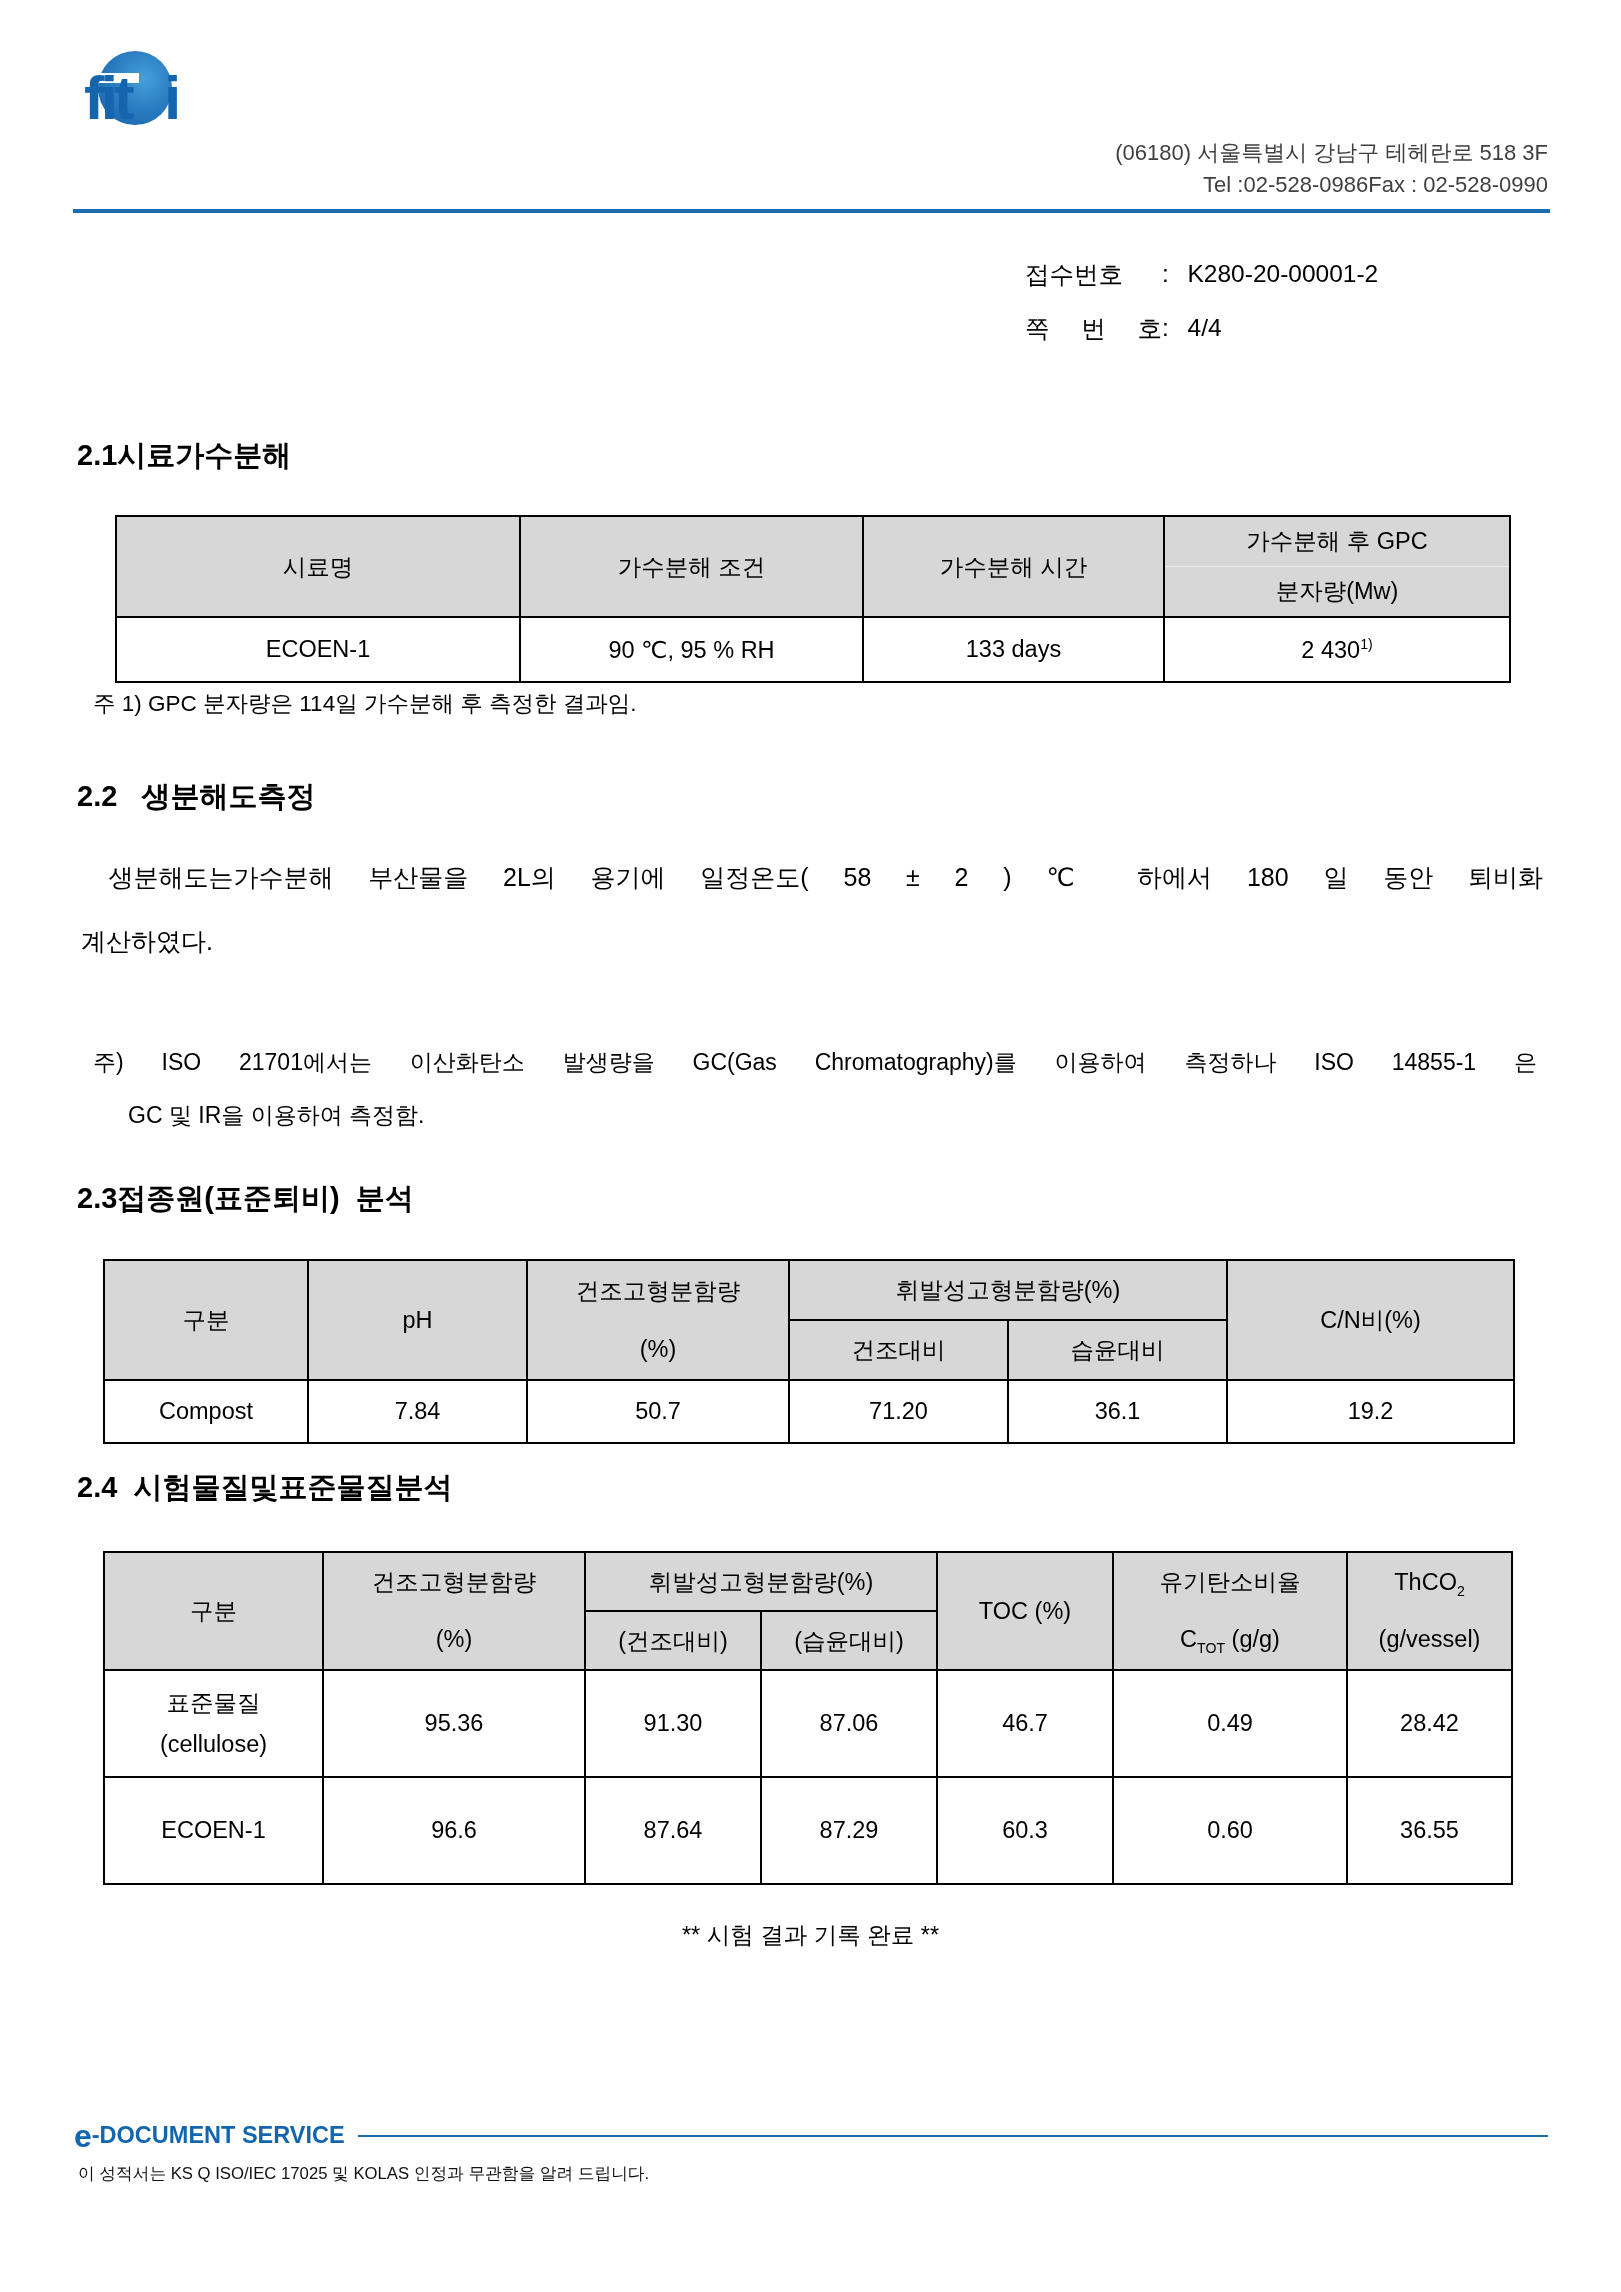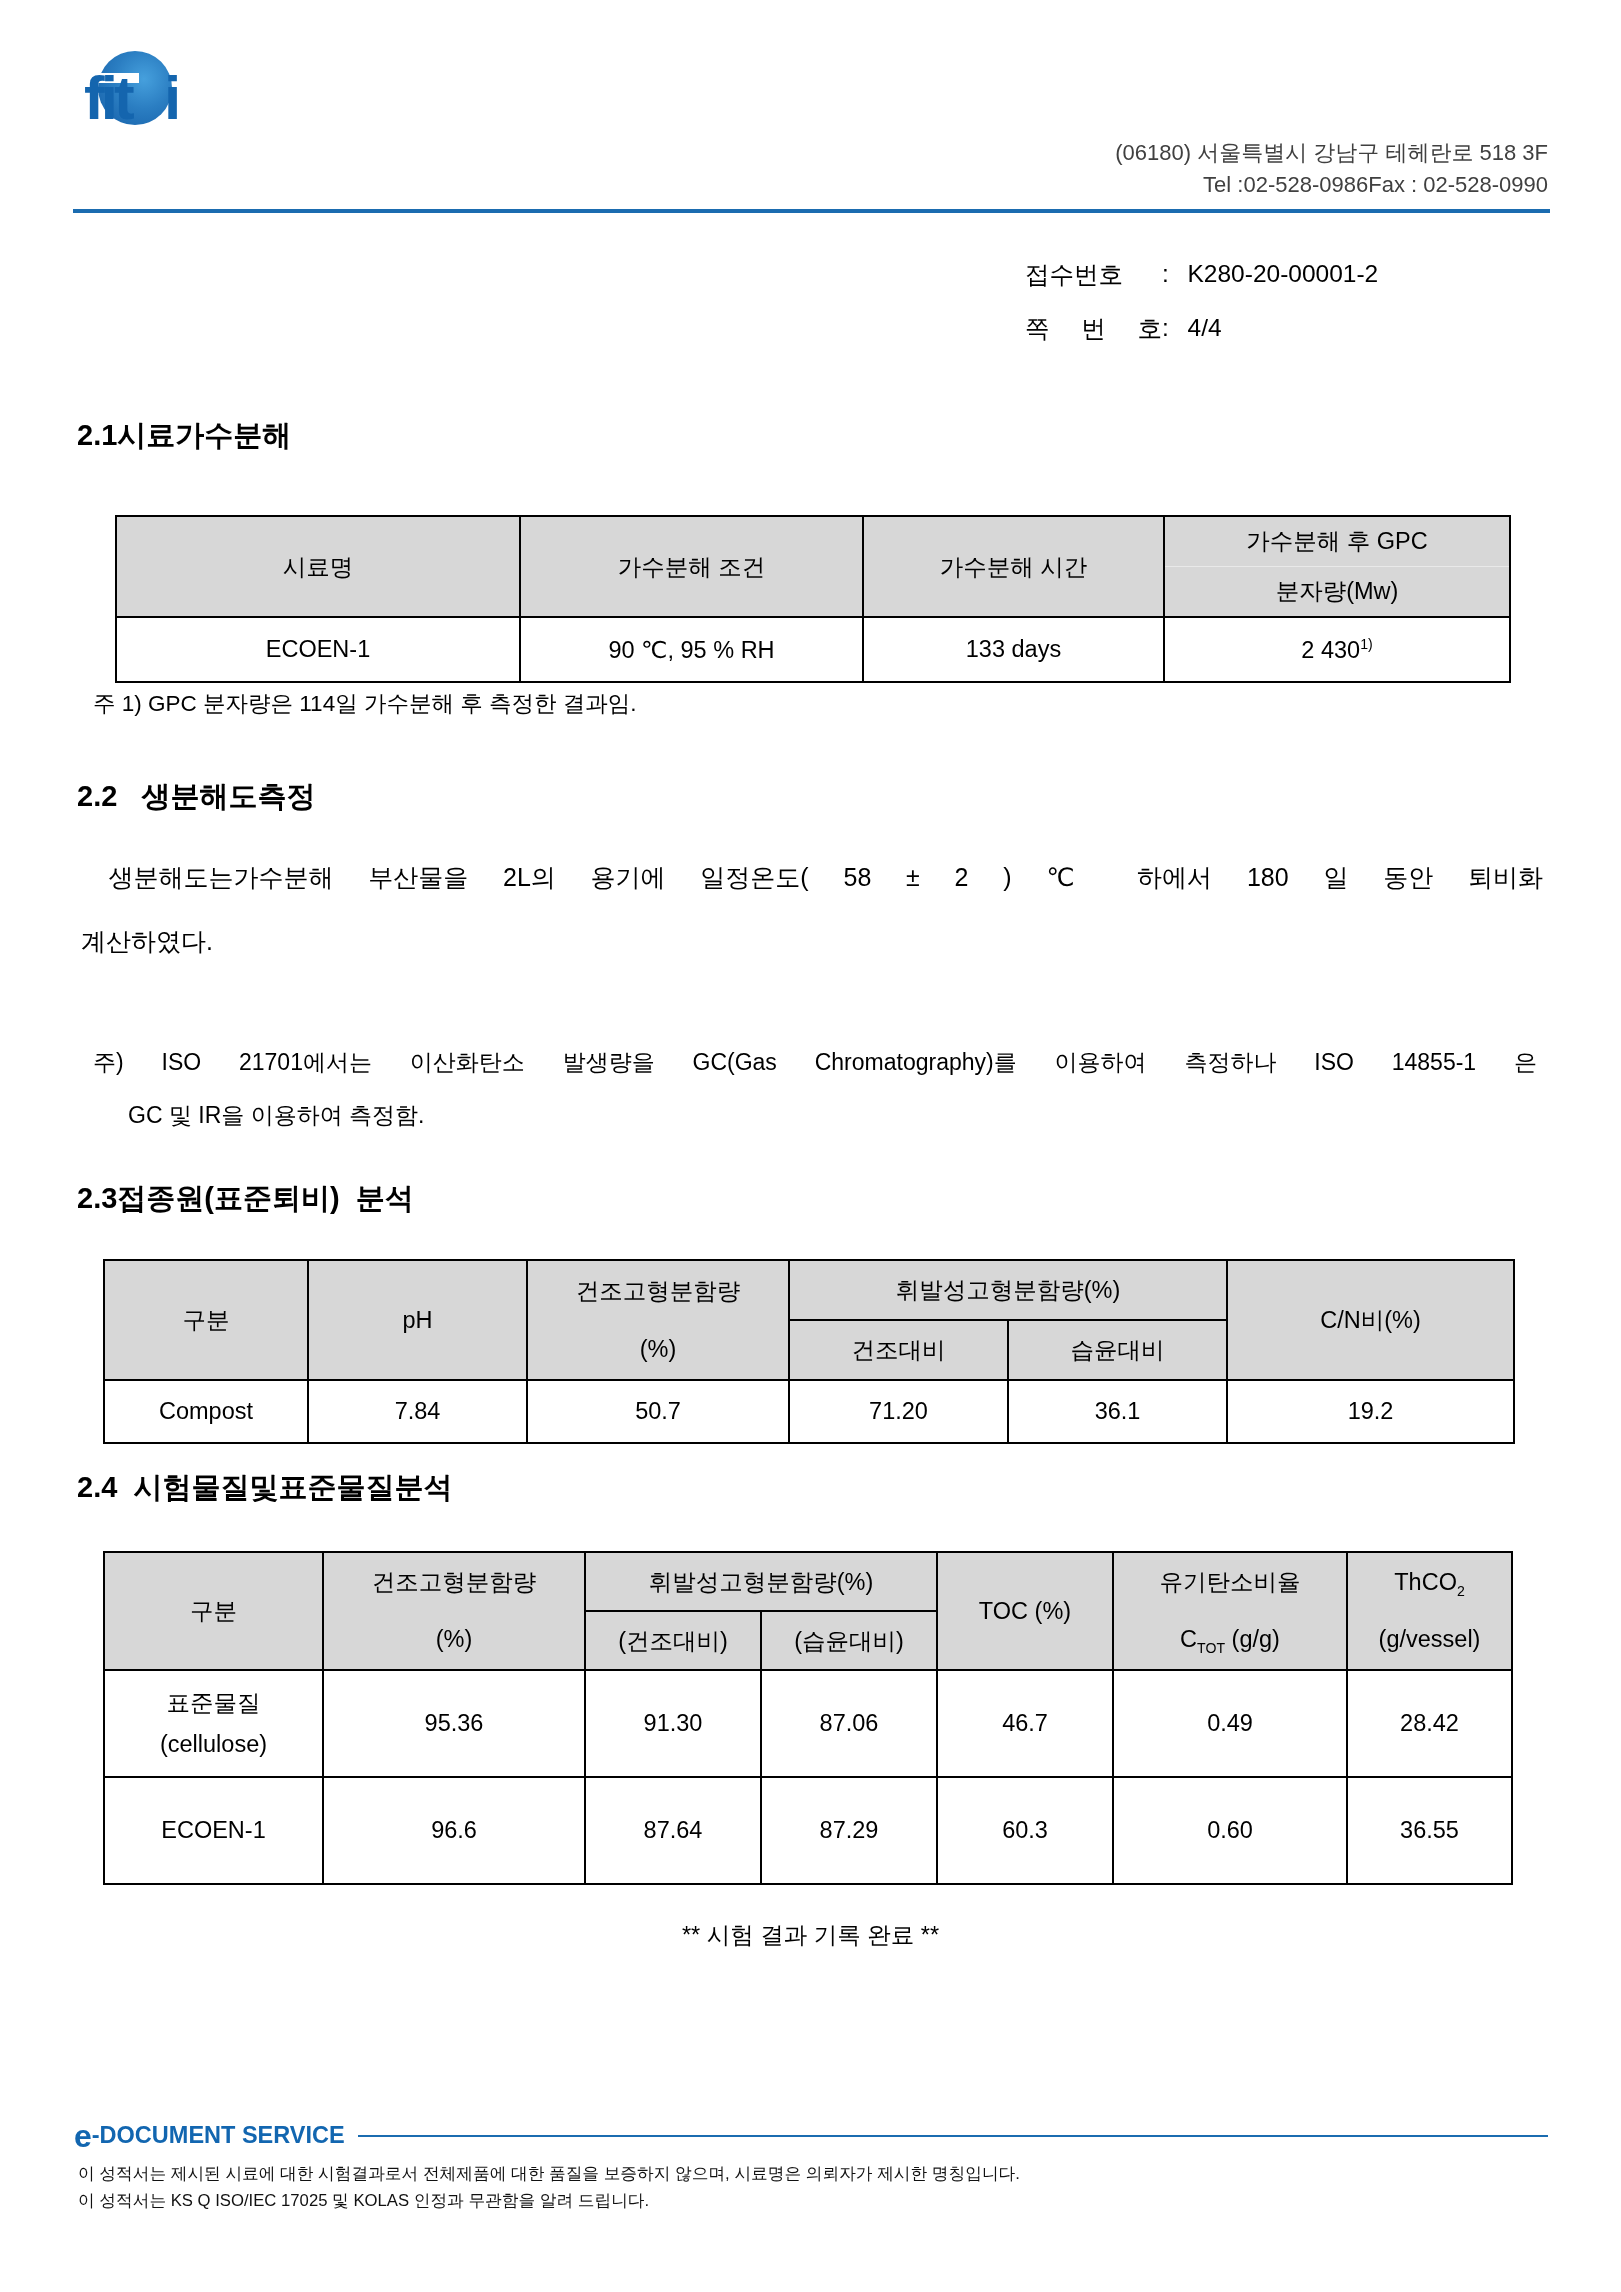--- a/index.html
+++ b/index.html
@@ -145,21 +145,21 @@
       <span class="rcolon">:</span>
       <span class="rvalue">K280-20-00001-2</span>
     </div>
     <div class="rrow">
       <span class="rlabel spread">쪽 번 호</span>
       <span class="rcolon">:</span>
       <span class="rvalue">4/4</span>
     </div>
   </div>
 
-  <div class="sec-title" style="top:416px;">2.1시료가수분해</div>
+  <div class="sec-title" style="top:436px;">2.1시료가수분해</div>
 
   <table class="t1">
     <colgroup>
       <col style="width:404px">
         <col style="width:343px">
         <col style="width:301px">
         <col style="width:346px">
     </colgroup>
     <thead>
       <tr>
@@ -298,18 +298,17 @@
 
   <div class="closing">** 시험 결과 기록 완료 **</div>
 
   <div class="footer-service">
     <span class="e">e</span>
     <span class="rest">-DOCUMENT SERVICE</span>
     <span class="footer-line"></span>
   </div>
 
   <div class="disclaimers">
-    <div>이 성적서는 제시된 시료에 대한 시험결과로서 전체제품에 대한 품질을 보증하지 않으며, 시료명은 의뢰자가 제시한 명칭입니다.</div>
     <div>이 성적서는 KS Q ISO/IEC 17025 및 KOLAS 인정과 무관함을 알려 드립니다.</div>
   </div>
 
 </div>
 
 
 </body></html>

